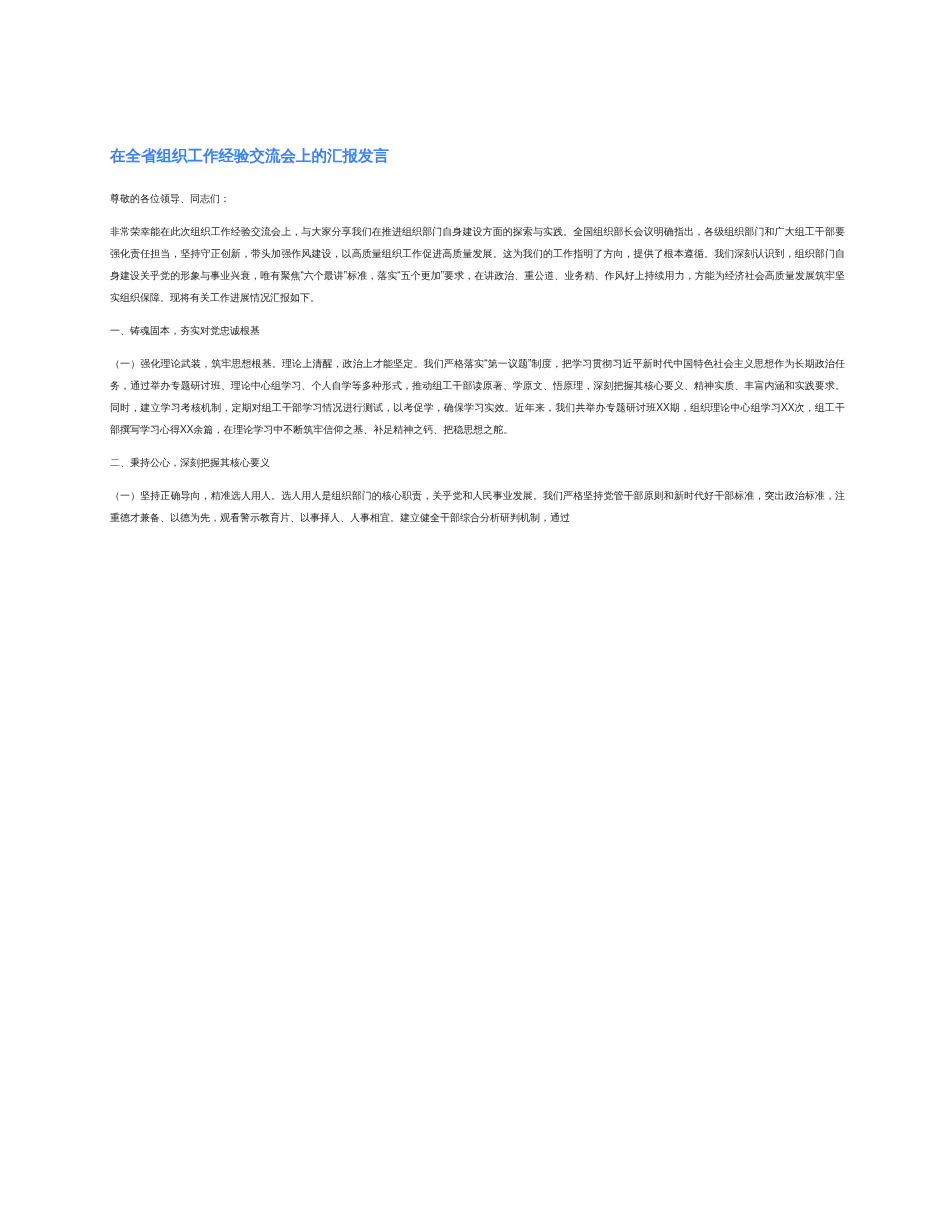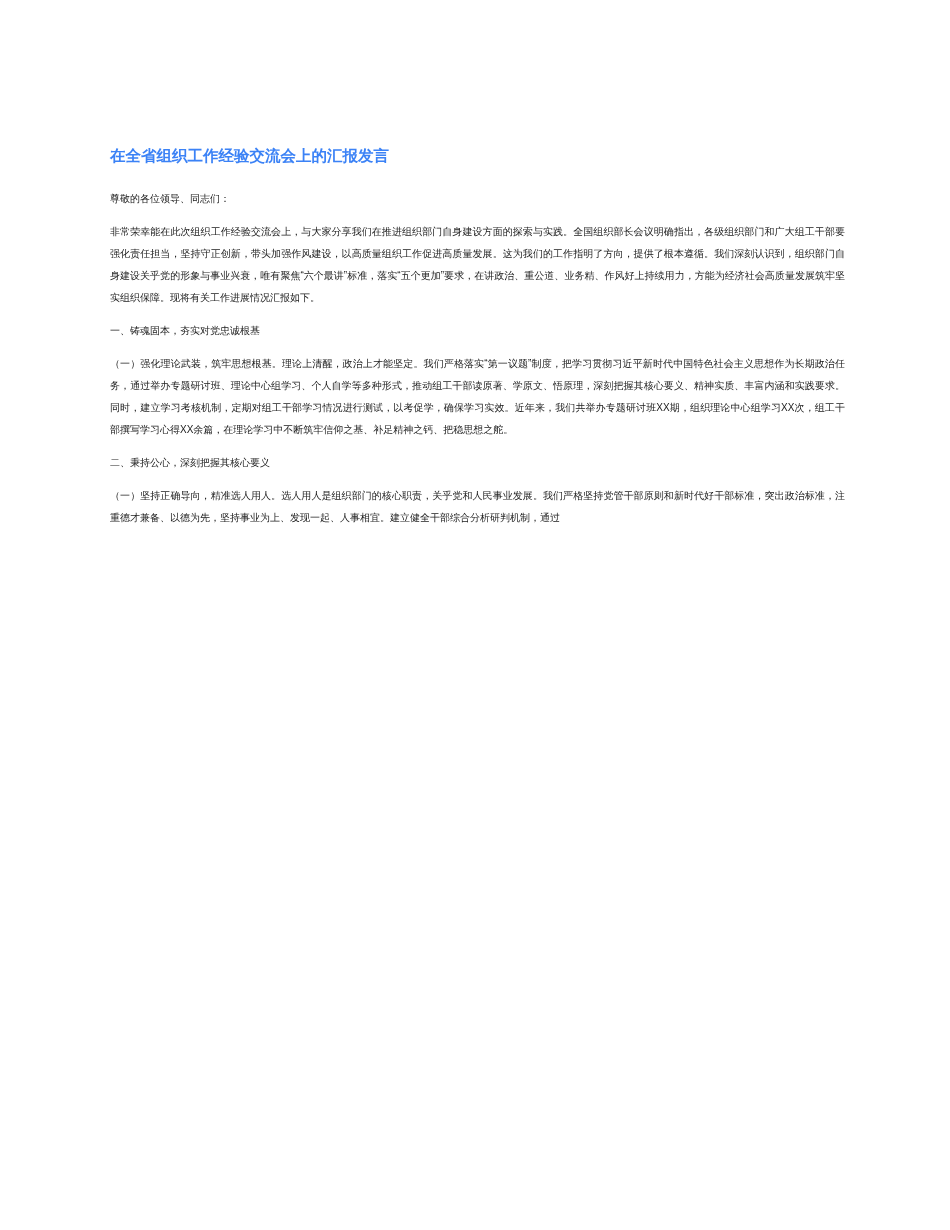--- a/index.html
+++ b/index.html
@@ -47,15 +47,15 @@
     <p>一、铸魂固本，夯实对党忠诚根基</p>
 
 
     <p>（一）强化理论武装，筑牢思想根基。理论上清醒，政治上才能坚定。我们严格落实“第一议题”制度，把学习贯彻习近平新时代中国特色社会主义思想作为长期政治任务，通过举办专题研讨班、理论中心组学习、个人自学等多种形式，推动组工干部读原著、学原文、悟原理，深刻把握其核心要义、精神实质、丰富内涵和实践要求。同时，建立学习考核机制，定期对组工干部学习情况进行测试，以考促学，确保学习实效。近年来，我们共举办专题研讨班XX期，组织理论中心组学习XX次，组工干部撰写学习心得XX余篇，在理论学习中不断筑牢信仰之基、补足精神之钙、把稳思想之舵。</p>
 
 
 
     <p>二、秉持公心，深刻把握其核心要义</p>
 
 
-    <p>（一）坚持正确导向，精准选人用人。选人用人是组织部门的核心职责，关乎党和人民事业发展。我们严格坚持党管干部原则和新时代好干部标准，突出政治标准，注重德才兼备、以德为先，坚持事业为上、发现一起、人事相宜。建立健全干部综合分析研判机制，通过</p>
+    <p>（一）坚持正确导向，精准选人用人。选人用人是组织部门的核心职责，关乎党和人民事业发展。我们严格坚持党管干部原则和新时代好干部标准，突出政治标准，注重德才兼备、以德为先，观看警示教育片、以事择人、人事相宜。建立健全干部综合分析研判机制，通过</p>
   </div>
 </div>
 
 </body></html>

